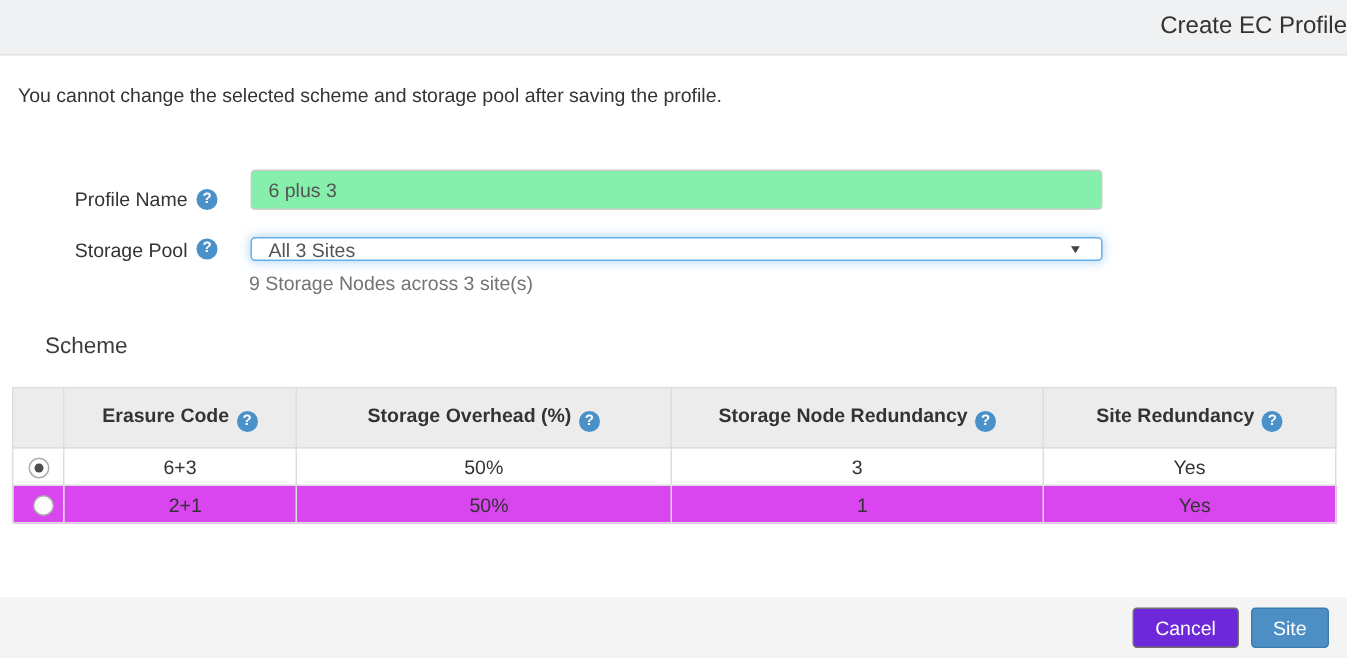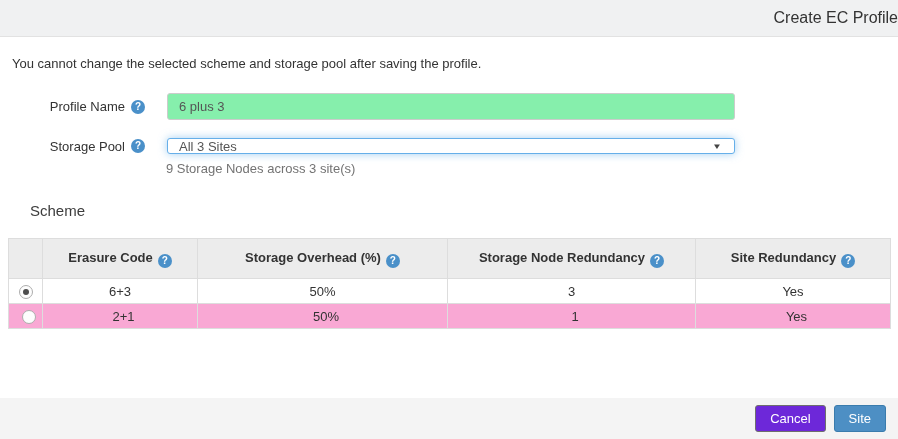--- a/index.html
+++ b/index.html
@@ -43,21 +43,21 @@
   .intro {
     margin: 19px 0 0 12px;
     color: #333;
   }
 
   .form-row {
     display: flex;
     align-items: center;
     margin-top: 18px;
   }
-  .form-row.first { margin-top: 22px; }
+  .form-row.first { margin-top: 42px; align-items: flex-end; }
   .flabel {
     flex: none;
     width: 125px;
     text-align: right;
     color: #333;
   }
   .help {
     flex: none;
     display: inline-flex;
     align-items: center;
@@ -142,21 +142,21 @@
     font-size: 13px;
     color: #333;
     height: 40px;
     padding: 2px 4px;
   }
   table.scheme td {
     height: 25px;
     padding: 2px 4px;
     color: #333;
   }
-  table.scheme tbody tr:nth-child(2) td { background: #f9a8d4; padding-left: 11px; }
+  table.scheme tbody tr:nth-child(2) td { background: #d946ef; padding-left: 11px; }
 
   input[type="radio"] {
     appearance: none;
     -webkit-appearance: none;
     width: 14px;
     height: 14px;
     border: 1px solid #adadad;
     border-radius: 50%;
     background: #fdfdfd;
     position: relative;

